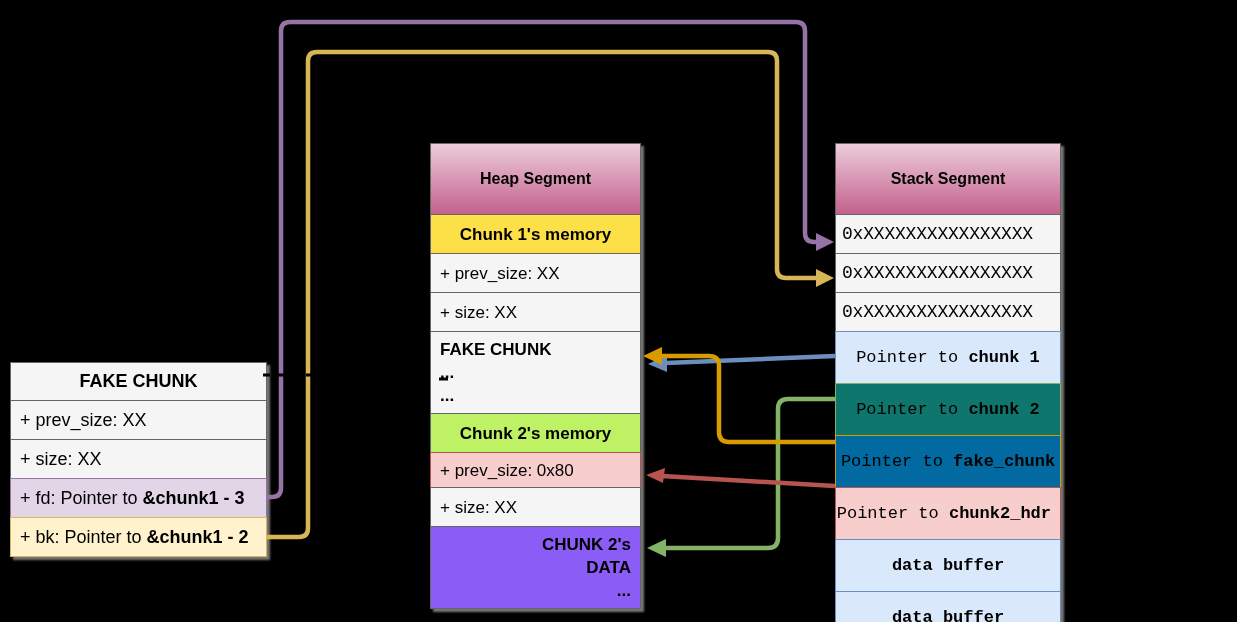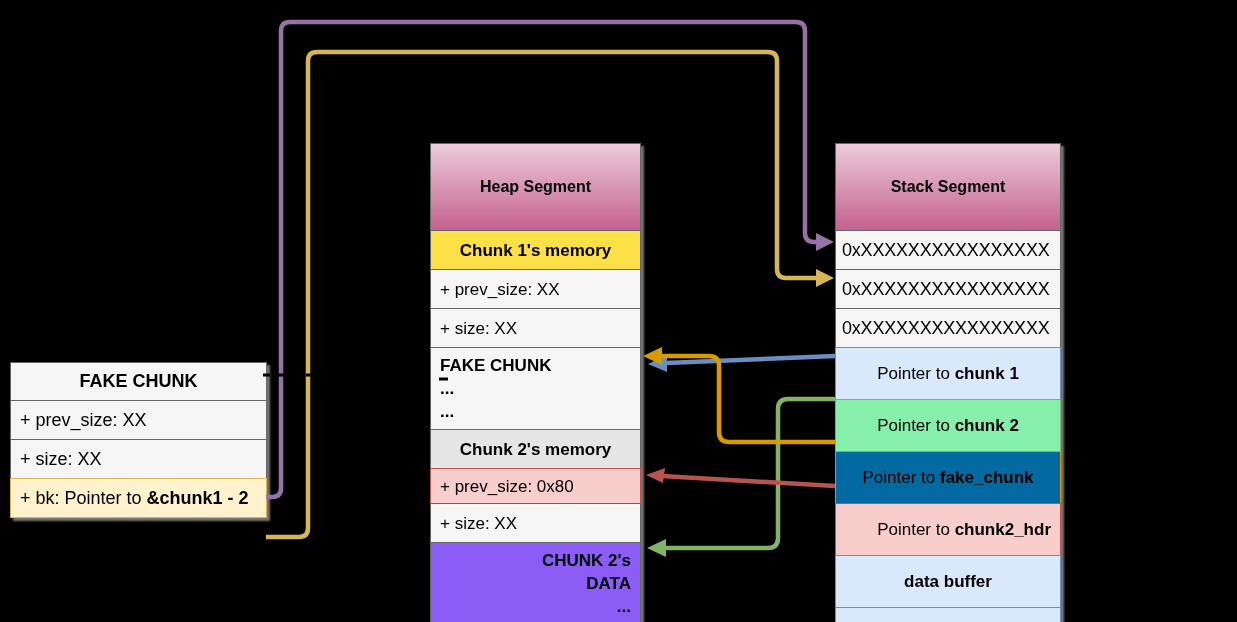--- a/index.html
+++ b/index.html
@@ -22,44 +22,47 @@
   }
   .row.center{justify-content:center;}
   .row.multi{flex-direction:column;align-items:flex-start;justify-content:flex-start;padding:6px 9px;}
   .line{line-height:23px;white-space:nowrap;}
   
   .fake{left:10px;top:362px;width:257px;font-size:18px;}
   .fake .t-hdr{height:39px;font-size:18px;background:#f5f5f5;}
   .fake .row{height:40px;}
   
   .heap{left:430px;top:143px;width:211px;font-size:17px;}
-  .seg-hdr{height:88px;font-size:16px;}
+  .seg-hdr{height:72px;font-size:16px;}
   .heap .row{height:40px;}
   .heap .row.multi{height:auto;min-height:80px;}
   .heap .row.kind-red{height:36px;}
   
   .stack{left:835px;top:143px;width:226px;font-size:17px;}
-  .stack .row{height:40px;}
+  .stack .row{height:40px;font-family:Liberation Mono, monospace;}
   .stack .row:not(.kind-gray){height:53px;}
   .stack .row.addr{font-size:18px;letter-spacing:-0.2px;padding:0 6px;}
   
   svg.arrows{position:absolute;left:0;top:0;z-index:5;pointer-events:none;}
   .a-line{fill:none;stroke-width:4.5;}
 </style>
 </head>
 <body style="background: rgb(0, 0, 0); color: rgb(0, 0, 0);">
 
 <div class="dtable fake">
   <div class="t-hdr">FAKE CHUNK</div>
   <div>
       <div class="row kind-gray" style="background: rgb(245, 245, 245); border-color: rgb(102, 102, 102);">
         <div class="line"><span>+ prev_size: XX</span></div>
       </div>
       <div class="row kind-gray" style="background: rgb(245, 245, 245); border-color: rgb(102, 102, 102);">
         <div class="line"><span>+ size: XX</span></div>
+      </div>
+      <div class="row kind-purple" style="background: rgb(225, 213, 231); border-color: rgb(150, 115, 166);">
+        <div class="line"><span>+ fd: Pointer to </span><span style="font-weight: bold;">&amp;chunk1 - 3</span></div>
       </div>
       <div class="row kind-yellow" style="background: rgb(255, 242, 204); border-color: rgb(214, 182, 86);">
         <div class="line"><span>+ bk: Pointer to </span><span style="font-weight: bold;">&amp;chunk1 - 2</span></div>
       </div>
     </div>
 </div>
 
 <div class="dtable heap">
   <div class="t-hdr seg-hdr grad" style="background: linear-gradient(rgb(236, 204, 218), rgb(196, 97, 142));">Heap Segment</div>
   <div>
@@ -70,21 +73,21 @@
         <div class="line"><span>+ prev_size: XX</span></div>
       </div>
       <div class="row kind-gray" style="background: rgb(245, 245, 245); border-color: rgb(102, 102, 102);">
         <div class="line"><span>+ size: XX</span></div>
       </div>
       <div class="row kind-gray multi" style="background: rgb(245, 245, 245); border-color: rgb(102, 102, 102);">
         <div class="line"><span style="font-weight: bold;">FAKE CHUNK</span></div>
         <div class="line"><span style="font-weight: bold;">...</span></div>
         <div class="line"><span style="font-weight: bold;">...</span></div>
       </div>
-      <div class="row kind-gray center" style="background: #e5e5e5; border-color: rgb(102, 102, 102);">
+      <div class="row kind-gray center" style="background: #bef264; border-color: rgb(102, 102, 102);">
         <div class="line"><span style="font-weight: bold;">Chunk 2's memory</span></div>
       </div>
       <div class="row kind-red" style="background: rgb(248, 206, 204); border-color: rgb(184, 84, 80);">
         <div class="line"><span>+ prev_size: 0x80</span></div>
       </div>
       <div class="row kind-gray" style="background: rgb(245, 245, 245); border-color: rgb(102, 102, 102);">
         <div class="line"><span>+ size: XX</span></div>
       </div>
       <div class="row kind-gray multi" style="background: #8b5cf6; border-color: rgb(102, 102, 102); align-items: flex-end;">
         <div class="line"><span style="font-weight: bold;">CHUNK 2's</span></div>
@@ -102,21 +105,21 @@
       </div>
       <div class="row kind-gray addr" style="background: rgb(245, 245, 245); border-color: rgb(102, 102, 102);">
         <div class="line"><span>0xXXXXXXXXXXXXXXXX</span></div>
       </div>
       <div class="row kind-gray addr" style="background: rgb(245, 245, 245); border-color: rgb(102, 102, 102);">
         <div class="line"><span>0xXXXXXXXXXXXXXXXX</span></div>
       </div>
       <div class="row kind-blue center" style="background: rgb(218, 232, 252); border-color: rgb(108, 142, 191);">
         <div class="line"><span>Pointer to </span><span style="font-weight: bold;">chunk 1</span></div>
       </div>
-      <div class="row kind-green center" style="background: #86efac; border-color: rgb(130, 179, 102);">
+      <div class="row kind-green center" style="background: #0f766e; border-color: rgb(130, 179, 102);">
         <div class="line"><span>Pointer to </span><span style="font-weight: bold;">chunk 2</span></div>
       </div>
       <div class="row kind-orange center" style="background: #0369a1; border-color: rgb(215, 155, 0);">
         <div class="line"><span>Pointer to </span><span style="font-weight: bold;">fake_chunk</span></div>
       </div>
       <div class="row kind-red center" style="background: rgb(248, 206, 204); border-color: rgb(184, 84, 80); justify-content: flex-end;">
         <div class="line"><span>Pointer to </span><span style="font-weight: bold;">chunk2_hdr</span></div>
       </div>
       <div class="row kind-blue center" style="background: rgb(218, 232, 252); border-color: rgb(108, 142, 191);">
         <div class="line"><span style="font-weight: bold;">data buffer</span></div>

